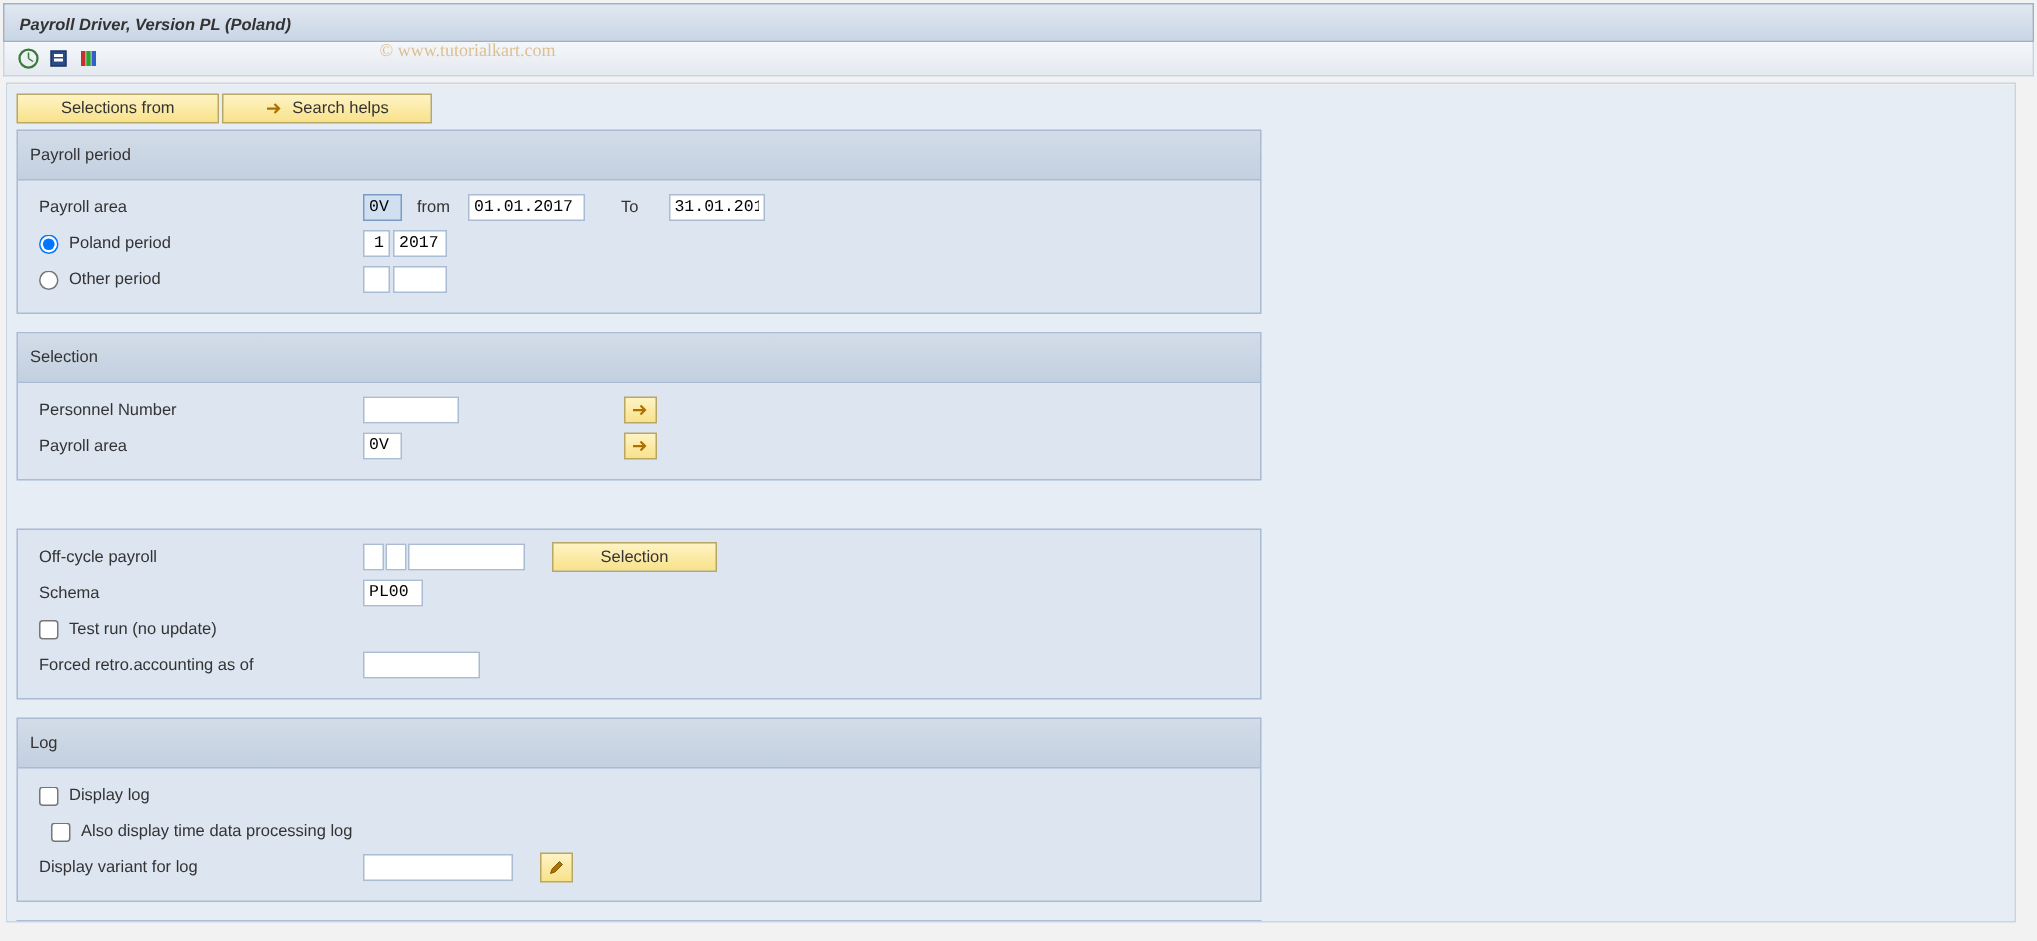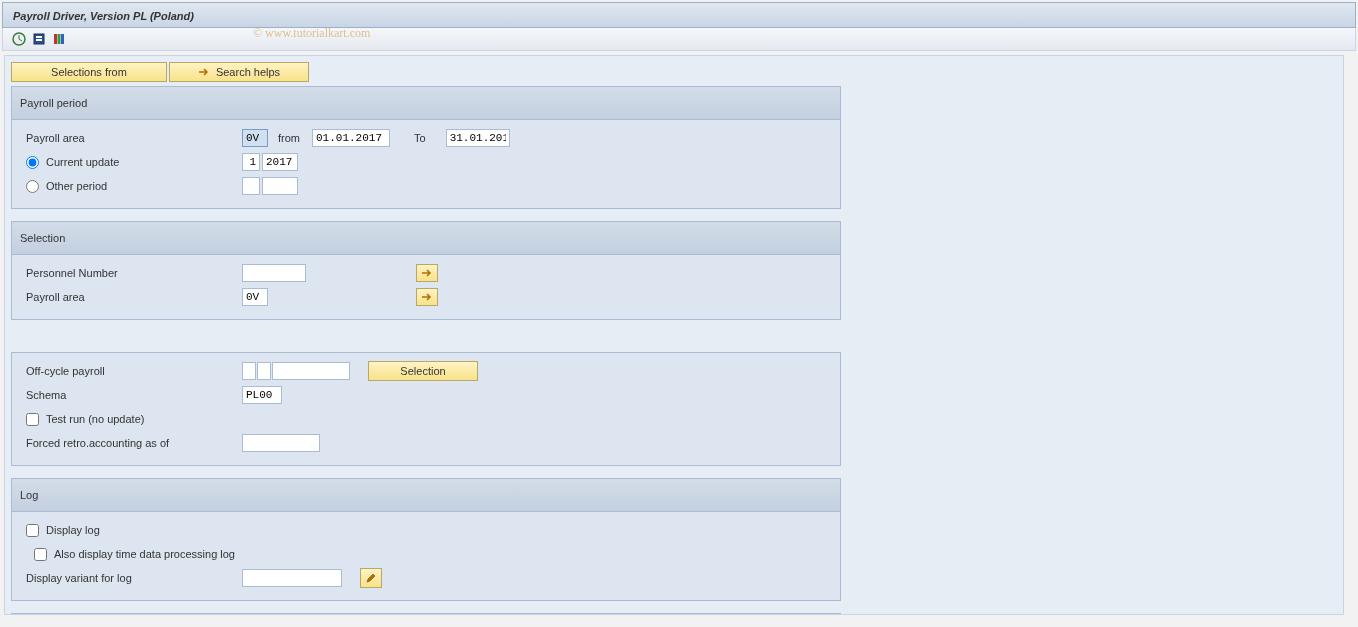--- a/index.html
+++ b/index.html
@@ -51,21 +51,21 @@
       display: inline-flex; 
       align-items: center; 
       justify-content: center;
       gap: 6px;
       cursor: pointer;
       color: #333;
     }
     .btn-yellow.small { padding: 0; width: 22px; height: 20px; justify-content: center; }
     
     .btn-row { display: flex; gap: 2px; margin-bottom: 4px; }
-    .btn-row .btn-yellow:first-child { width: 156px; }
+    .btn-row .btn-yellow:first-child { width: 135px; }
     .btn-row .btn-yellow:nth-child(2) { width: 140px; }
     
     .groupbox { 
       border: 1px solid #a9bcd3; 
       background: #dce5f0; 
       margin-bottom: 12px; 
       width: 830px;
     }
     .groupbox-header { 
       background: linear-gradient(#d3dce8, #c3d0e0); 
@@ -154,21 +154,21 @@
         <div class="label">Payroll area</div>
         <input type="text" class="sel" style="width: 26px;" value="0V">
         <span class="inline-label">from</span>
         <input type="text" style="width: 78px;" value="01.01.2017">
         <span class="inline-label" style="margin-left:24px;margin-right:20px">To</span>
         <input type="text" style="width: 64px;" value="31.01.2017">
       </div>
       <div class="row">
         <div class="label label-radio">
           <input type="radio" name="period" checked="" style="">
-          <span>Current update</span>
+          <span>Poland period</span>
         </div>
         <input type="text" style="width: 18px; text-align: right;" value="1">
         <input type="text" style="width: 36px; margin-left: 2px;" value="2017">
       </div>
       <div class="row">
         <div class="label label-radio">
           <input type="radio" name="period" style="">
           <span>Other period</span>
         </div>
         <input type="text" style="width: 18px;">

